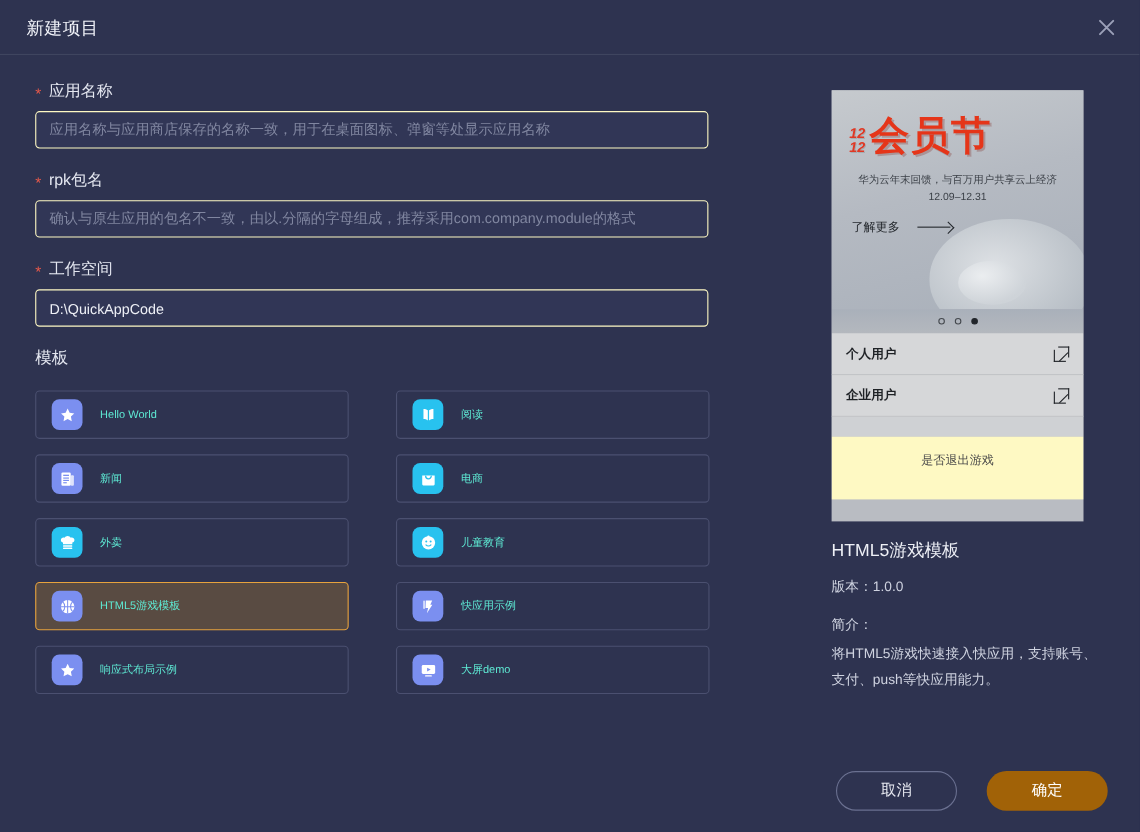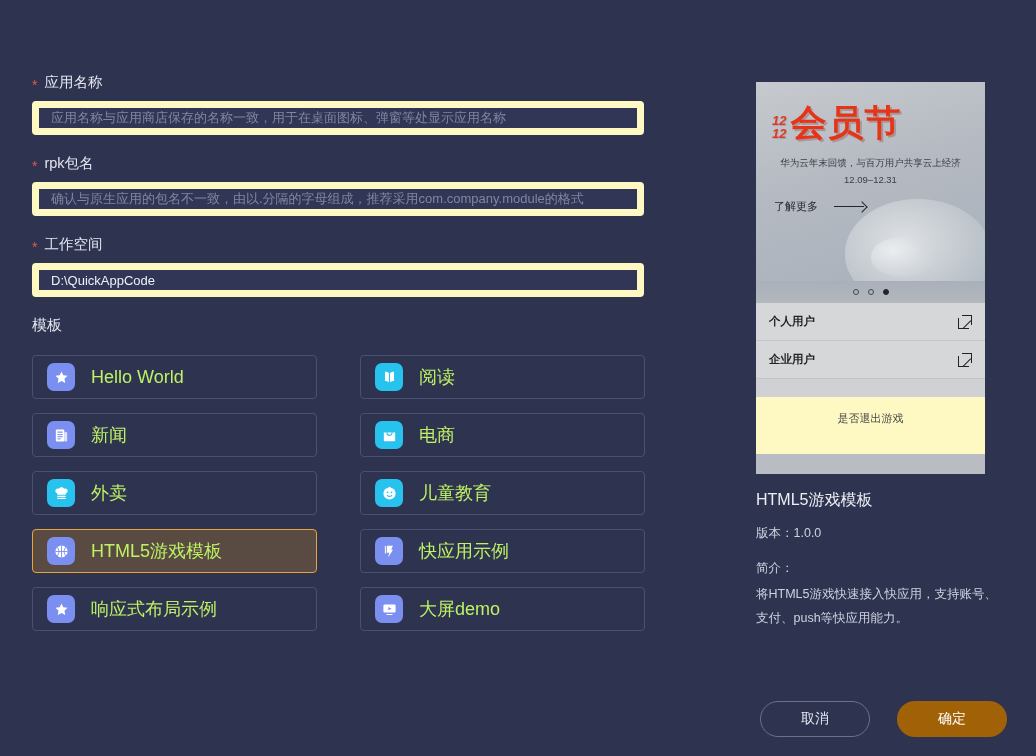--- a/index.html
+++ b/index.html
@@ -37,21 +37,21 @@
   .req { color: #e8594a; margin-right: 7px; font-size: 14px; line-height: 1; position: relative; top: 2px; }
 
   .fld { position: absolute; left: 32px; width: 612px; }
   .f1 { top: 23px; }
   .f2 { top: 104px; }
   .f3 { top: 185px; }
 
   .input {
     width: 612px; height: 34px;
     background: #313656;
-    border: 7px solid #fef9c3;
+    border: 1px solid #fef9c3;
     border-radius: 4px;
     display: flex; align-items: center;
     padding: 0 12px;
     font-size: 13px;
     cursor: text;
   }
   .input .ph { color: #8086a0; }
   .input .val { color: #eef0f6; }
 
   .section-label {
@@ -81,21 +81,21 @@
     border: 1px solid #e8a33d;
     background: #594b42;
   }
   .tpl-icon {
     width: 28px; height: 28px; border-radius: 7px;
     flex: 0 0 28px;
     display: flex; align-items: center; justify-content: center;
     margin-right: 16px;
   }
   .tpl-icon svg { display: block; }
-  .tpl-name { font-size: 18px; color: #bef264; }
+  .tpl-name { font-size: 10px; color: #5eead4; }
 
   
   .preview-pane { position: absolute; left: 700px; top: 50px; width: 336px; height: 640px; }
 
   .phone {
     position: absolute; left: 56px; top: 32px;
     width: 229px; height: 392px;
     background: #b9bcc2;
     overflow: hidden;
   }
@@ -208,20 +208,28 @@
     font-size: 14px; cursor: pointer;
   }
   .btn-cancel { left: 760px; width: 110px; border: 1px solid #6a7090; color: #e6e8f0; background: transparent; }
   .btn-ok { left: 897px; width: 110px; background: #a16207; color: #ffffff; border: none; }
 </style>
 </head>
 <body>
 
 <div class="dialog">
 
+  <div class="titlebar">
+    <div class="title">新建项目</div>
+    <div class="close-btn">
+      <svg width="28" height="28" viewBox="0 0 28 28">
+        <path d="M8 8 L20 20 M20 8 L8 20" stroke="#9ba0b8" stroke-width="1.8" stroke-linecap="round" fill="none"></path>
+      </svg>
+    </div>
+  </div>
 
   <div class="form-pane">
 
     <div class="fld f1">
       <div class="field-label">
         <span class="req">*</span>
         <span>应用名称</span>
       </div>
       <div class="input">
         <span class="ph">应用名称与应用商店保存的名称一致，用于在桌面图标、弹窗等处显示应用名称</span>

